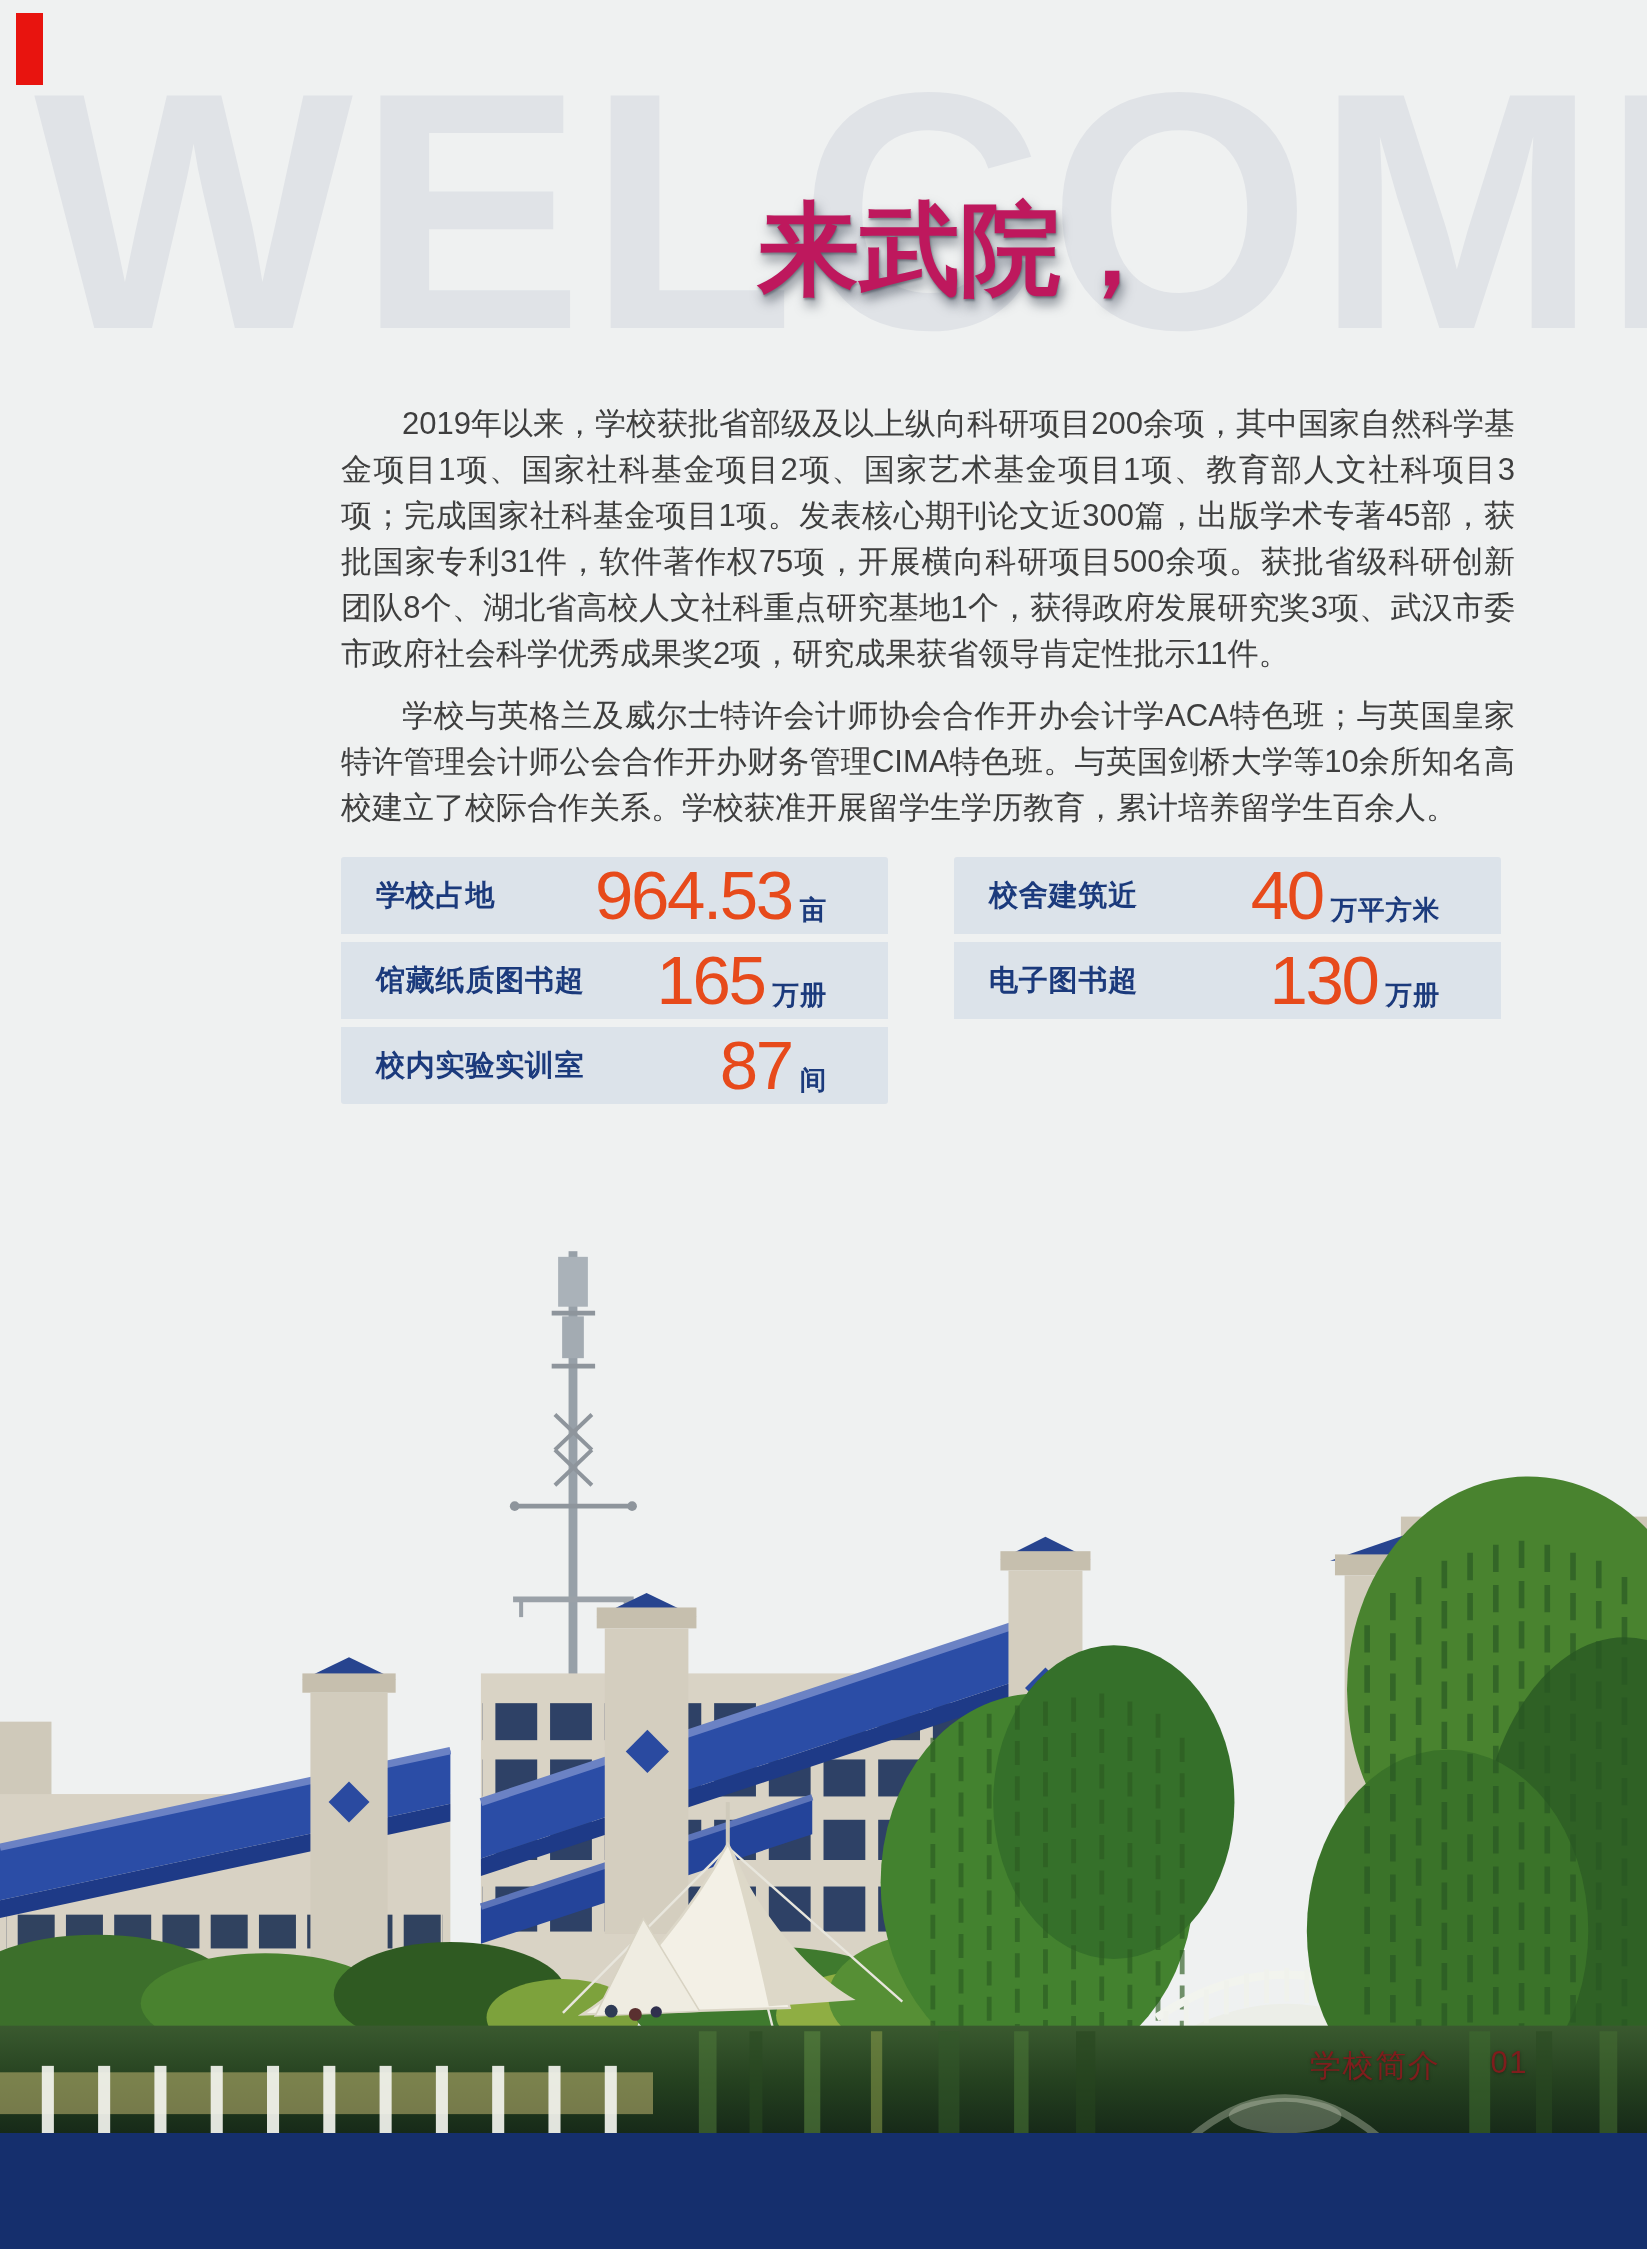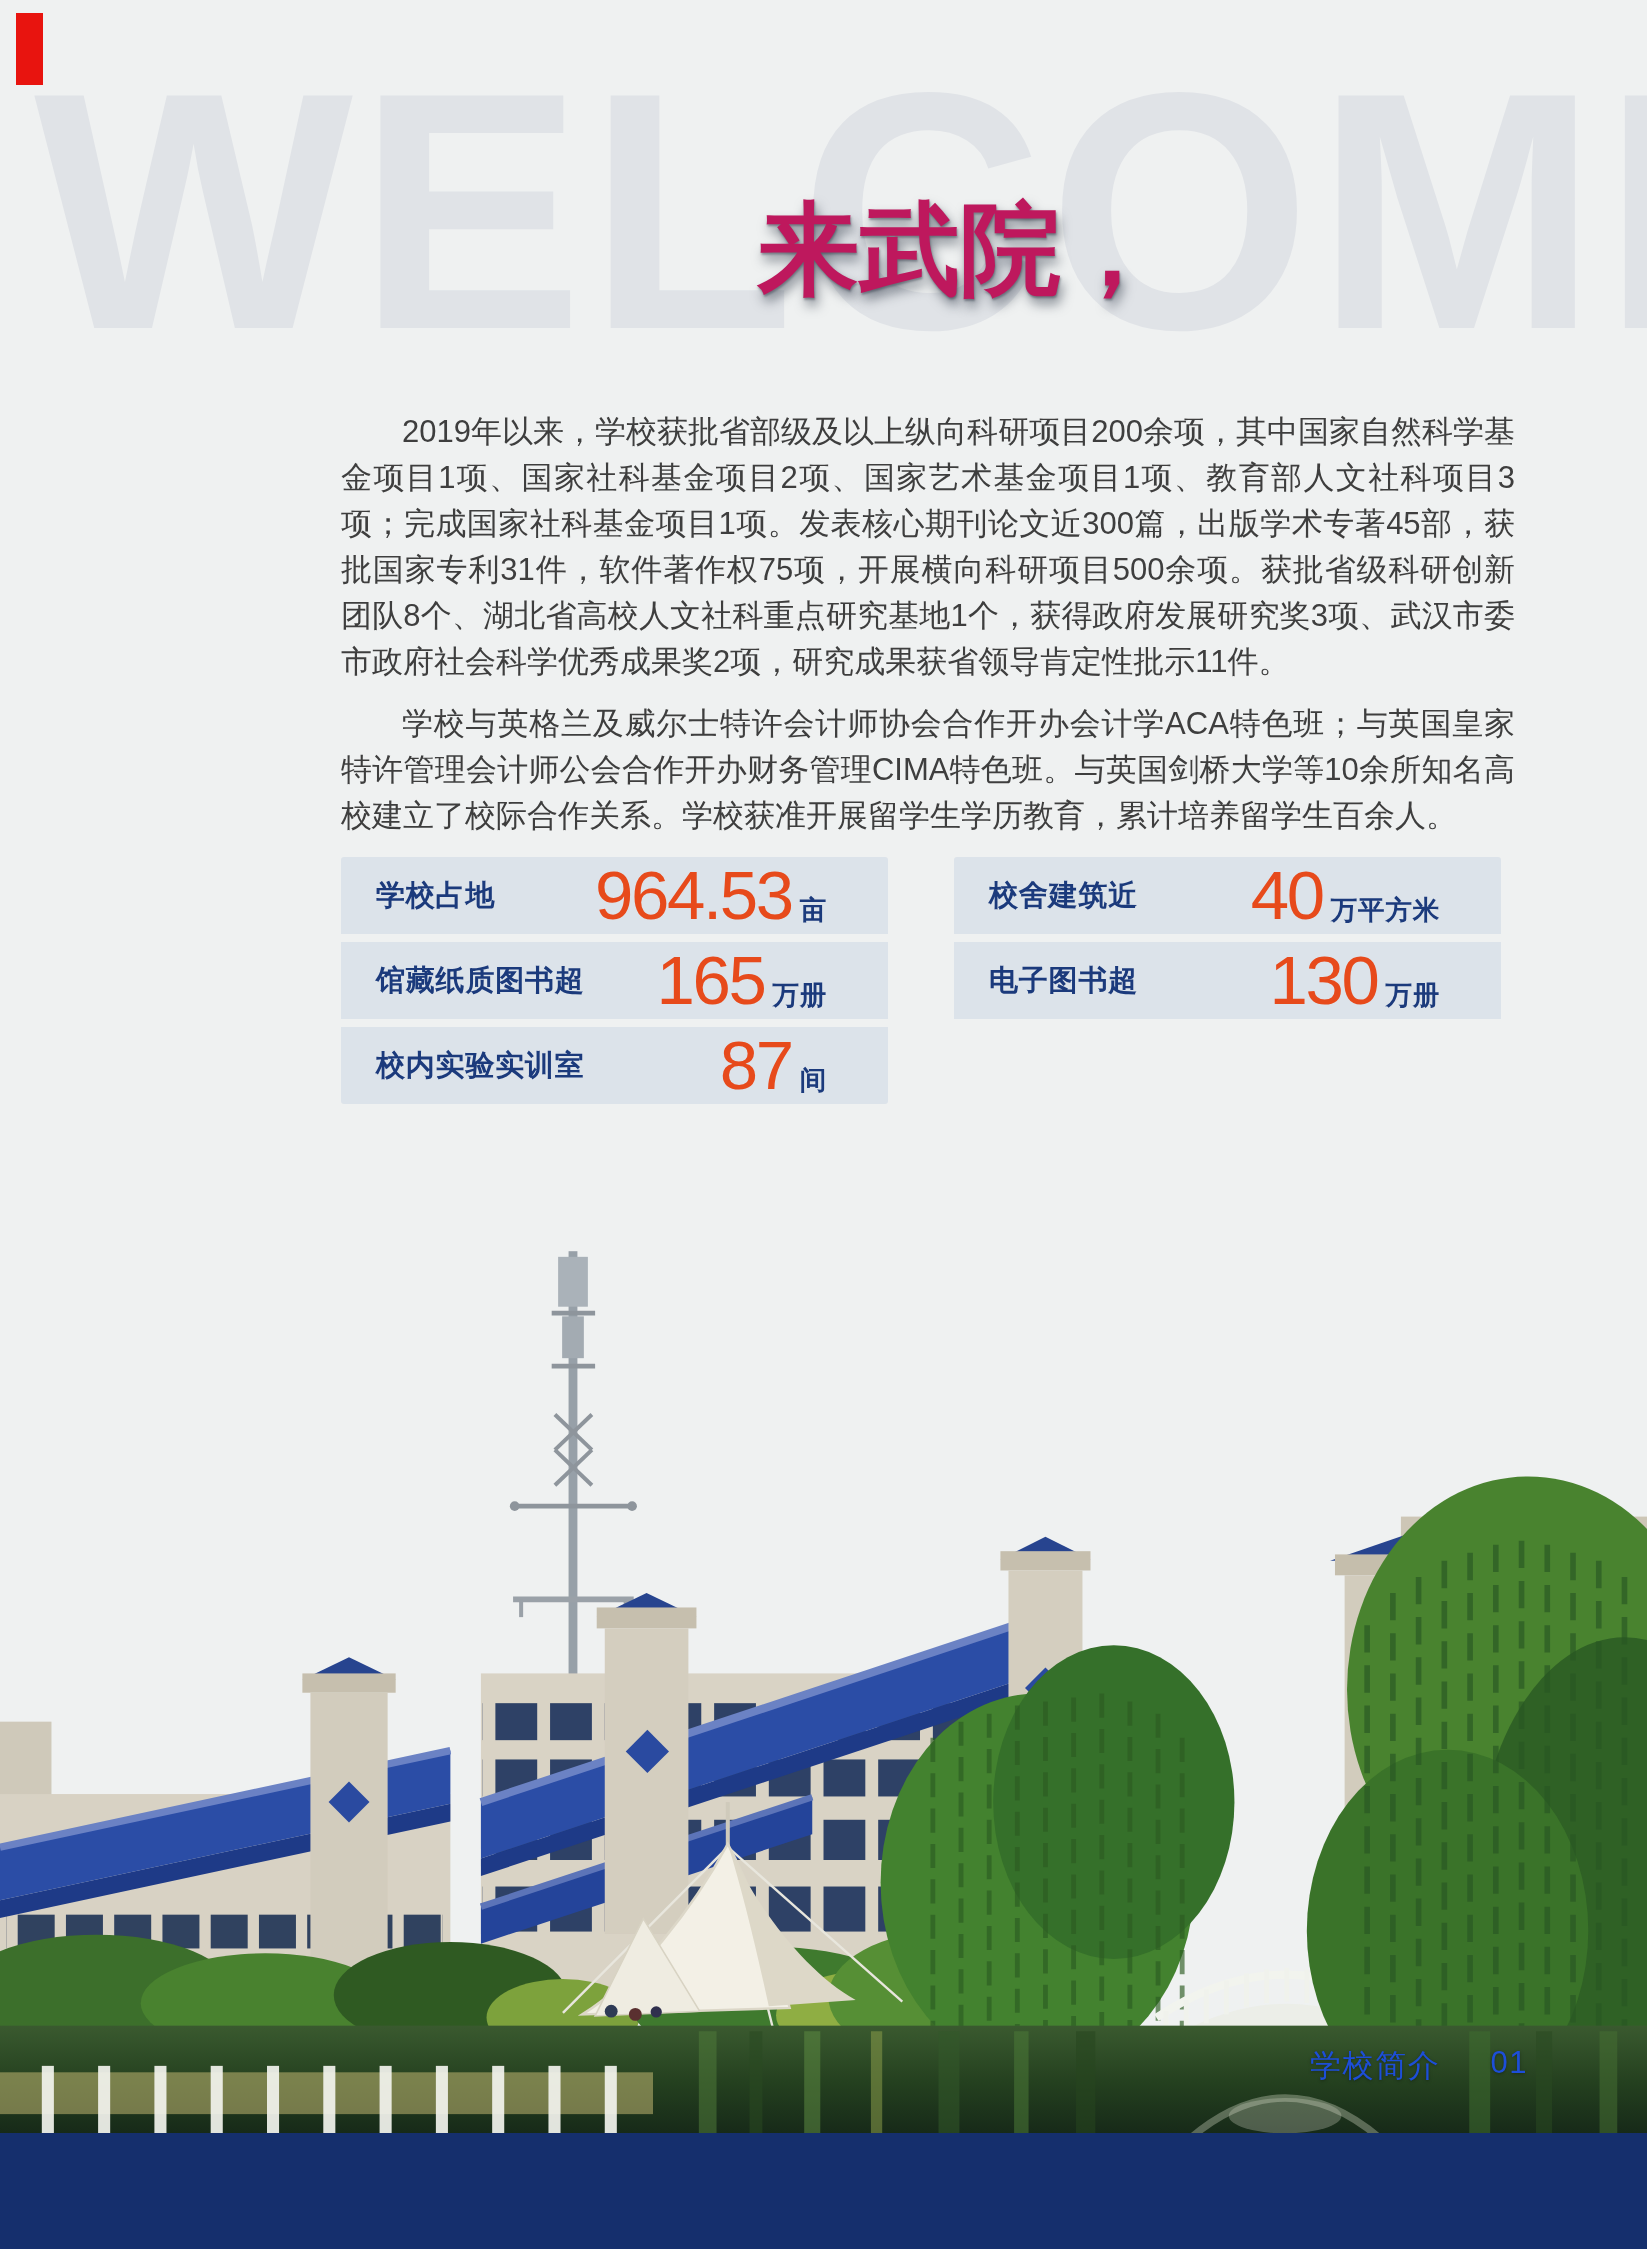--- a/index.html
+++ b/index.html
@@ -17,35 +17,35 @@
   .slogan{
     position:absolute;left:758px;top:183px;display:flex;gap:58px;
     font-family:"DejaVu Serif","Liberation Serif",serif;
     font-size:101px;font-weight:700;color:#be185d;white-space:nowrap;
     text-shadow:3.2px 8px 11.3px rgba(45,55,70,.55), 0.8px 1.6px 2.4px rgba(45,55,70,.5);
   }
   .bodytext{
     position:absolute;left:341px;top:397px;width:1174px;
     font-size:31px;line-height:46px;color:#3e3e3e;text-align:justify;
   }
-  .bodytext p{margin:12px 0 16px 0;text-indent:61px;}
+  .bodytext p{margin:4px 0 16px 0;text-indent:61px;}
   .stats{position:absolute;left:341px;top:857px;width:1162px;display:flex;gap:66px;}
   .stat-col{width:547px;display:flex;flex-direction:column;gap:8px;border-radius:3px;overflow:hidden;}
   .stat-cell{
     height:77px;background:#dce3ea;display:flex;align-items:center;
     justify-content:space-between;padding:0 61px 0 35px;box-sizing:border-box;
   }
   .stat-label{font-size:29px;font-weight:700;color:#1b3a7c;letter-spacing:0.8px;}
   .stat-value{display:flex;align-items:baseline;}
   .stat-num{font-size:69px;font-weight:400;color:#e74a1b;letter-spacing:-2.4px;line-height:1;}
   .stat-unit{font-size:26.5px;font-weight:700;color:#1b3a7c;margin-left:8px;letter-spacing:0.8px;}
   .photo{position:absolute;left:0;top:1239px;width:1647px;height:901px;}
   .footer-caption{
     position:absolute;left:1310px;top:2045px;display:flex;gap:50px;
-    color:#1d4ed8;font-size:31px;letter-spacing:1.6px;
+    color:#7f1d1d;font-size:31px;letter-spacing:1.6px;
     text-shadow:0 0.8px 3.2px rgba(0,0,0,.35);
   }
   .bottom-bar{position:absolute;left:0;top:2133px;width:1647px;height:117px;background:#152f6d;}
 </style>
 </head>
 <body>
 
 <div class="corner-mark"></div>
 
 <div class="watermark">WELCOME</div>

